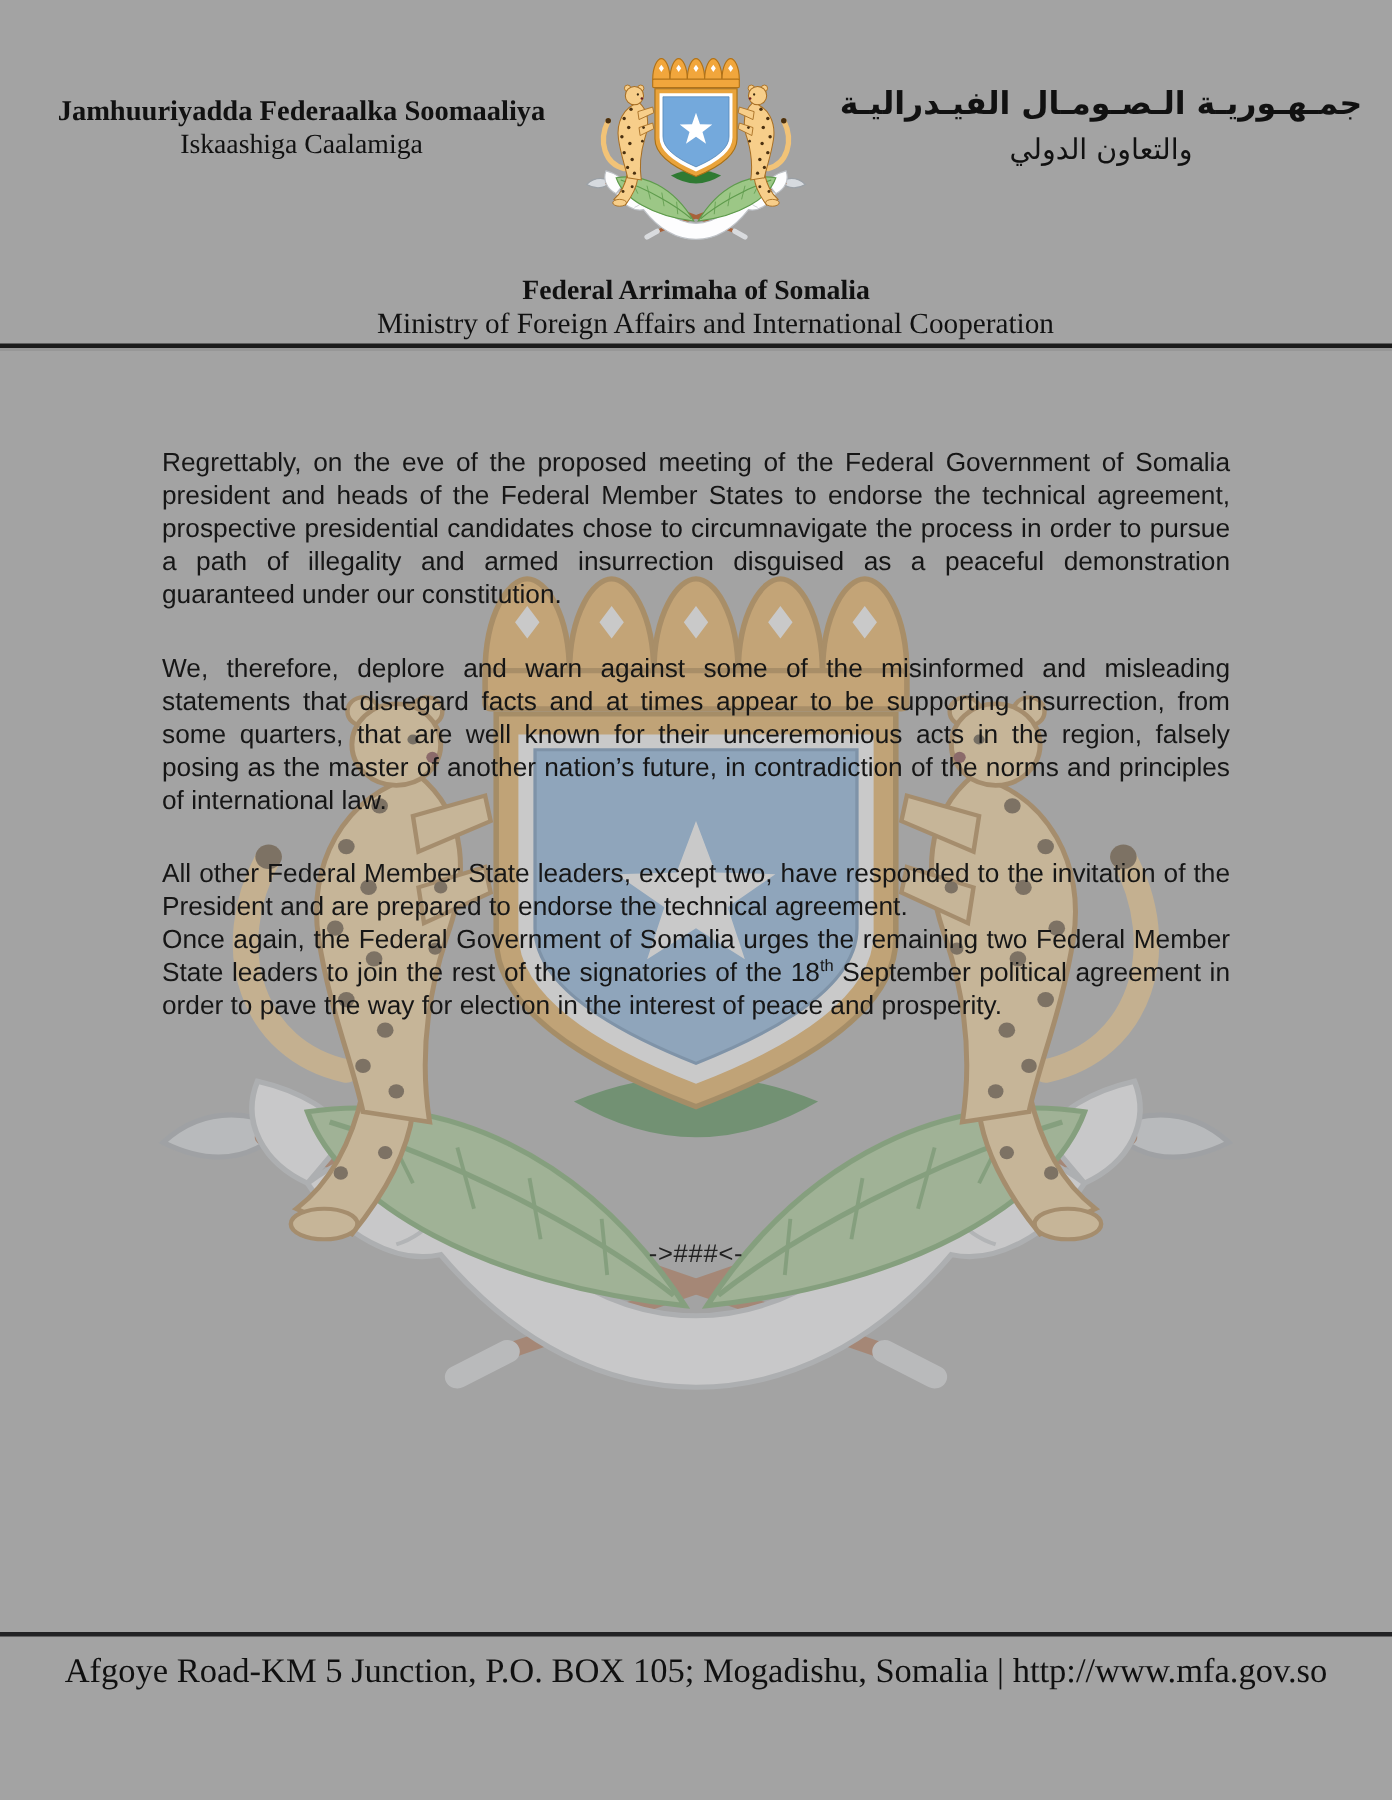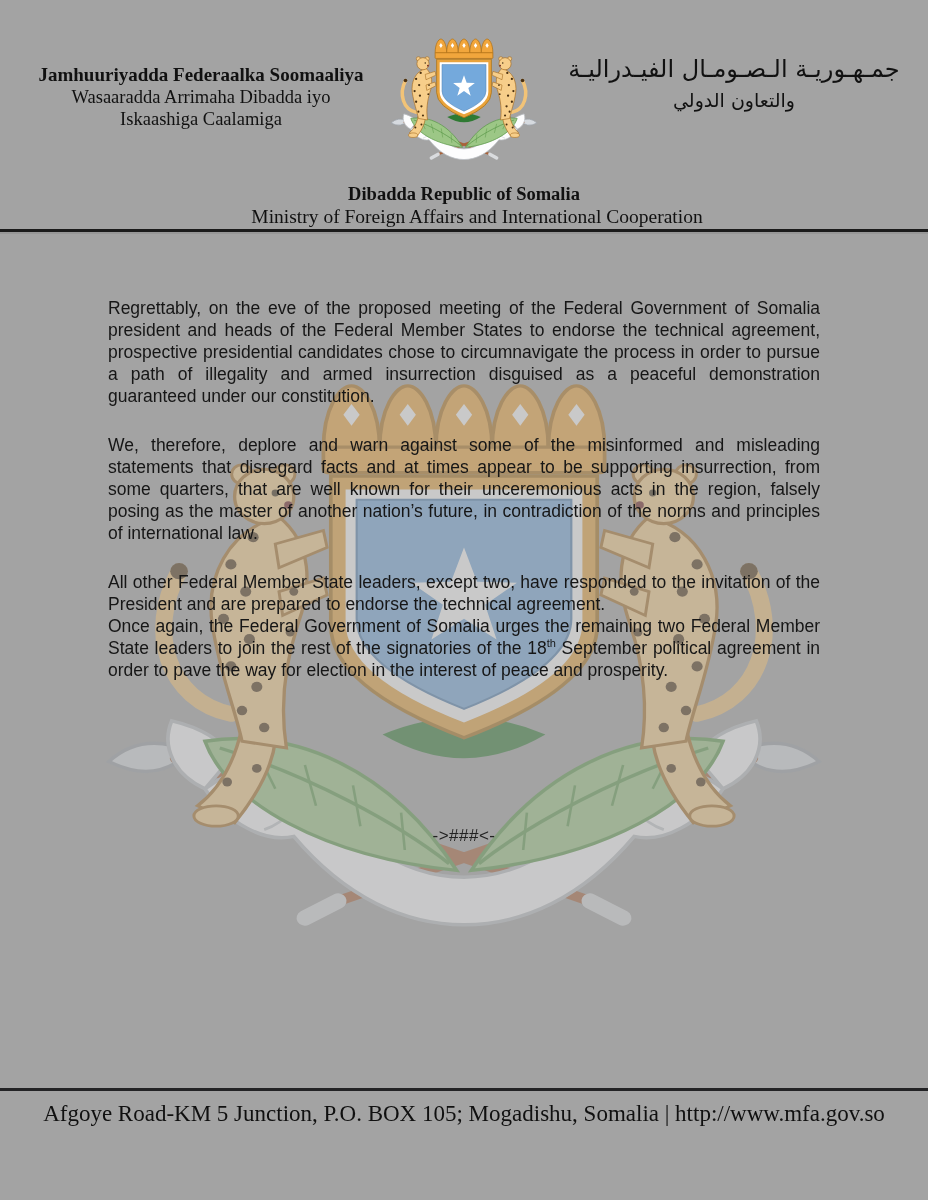--- a/index.html
+++ b/index.html
@@ -20,21 +20,21 @@
     position:absolute;left:20px;top:64px;width:362px;text-align:center;
     font-size:18.5px;line-height:22px;color:#111;
   }
   .somali-block .l1{font-weight:bold;font-size:19px;}
   .emblem-header{position:absolute;left:388px;top:36px;width:152px;height:130px;}
   .emblem-header svg{width:100%;height:100%;}
   .arabic-block{
     position:absolute;left:548px;top:54px;width:372px;text-align:center;direction:rtl;
     font-family:"DejaVu Sans",sans-serif;font-size:19px;line-height:31px;color:#111;
   }
-  .arabic-block .l1{font-weight:normal;font-size:24px;letter-spacing:0.5px;}
+  .arabic-block .l1{font-weight:bold;font-size:21px;letter-spacing:0.5px;}
   .country-title{
     position:absolute;top:184px;left:0;width:100%;text-align:center;
     font-weight:bold;font-size:18.5px;color:#111;
   }
   .ministry-title{
     position:absolute;top:206px;left:0;width:100%;text-align:center;
     font-size:19.5px;color:#111;padding-left:13px;
   }
   .header-rule{
     position:absolute;top:229px;left:0;width:928px;height:3px;background:#1b1b1b;
@@ -159,36 +159,35 @@
 
   <div class="watermark">
     <svg>
         <use href="#coat-of-arms"></use>
       </svg>
   </div>
 
   <div class="letterhead">
     <div class="somali-block">
       <div class="l1">Jamhuuriyadda Federaalka Soomaaliya</div>
-      <div class="l2">Wasaaradda Arrimaha Dibadda iyo</div>
       <div class="l3">Iskaashiga Caalamiga</div>
     </div>
 
     <div class="emblem-header">
       <svg viewBox="0 0 200 170">
           <use href="#coat-of-arms"></use>
         </svg>
     </div>
 
     <div class="arabic-block" dir="rtl">
       <div class="l1">جمـهـوريـة الـصـومـال الفيـدراليـة</div>
       <div class="l3">والتعاون الدولي</div>
     </div>
 
-    <div class="country-title">Dibadda Republic of Somalia</div>
+    <div class="country-title">Federal Arrimaha of Somalia</div>
     <div class="ministry-title">Ministry of Foreign Affairs and International Cooperation</div>
     <div class="header-rule"></div>
   </div>
 
   <main class="body-text">
     <p>Regrettably, on the eve of the proposed meeting of the Federal Government of Somalia president and heads of the Federal Member States to endorse the technical agreement, prospective presidential candidates chose to circumnavigate the process in order to pursue a path of illegality and armed insurrection disguised as a peaceful demonstration guaranteed under our constitution.</p>
     <p>We, therefore, deplore and warn against some of the misinformed and misleading statements that disregard facts and at times appear to be supporting insurrection, from some quarters, that are well known for their unceremonious acts in the region, falsely posing as the master of another nation’s future, in contradiction of the norms and principles of international law.</p>
     <p class="joined">All other Federal Member State leaders, except two, have responded to the invitation of the President and are prepared to endorse the technical agreement.</p>
     <p class="joined"><span>Once again, the Federal Government of Somalia urges the remaining two Federal Member State leaders to join the rest of the signatories of the 18</span><sup>th</sup><span> September political agreement in order to pave the way for election in the interest of peace and prosperity.</span></p>
   </main>

